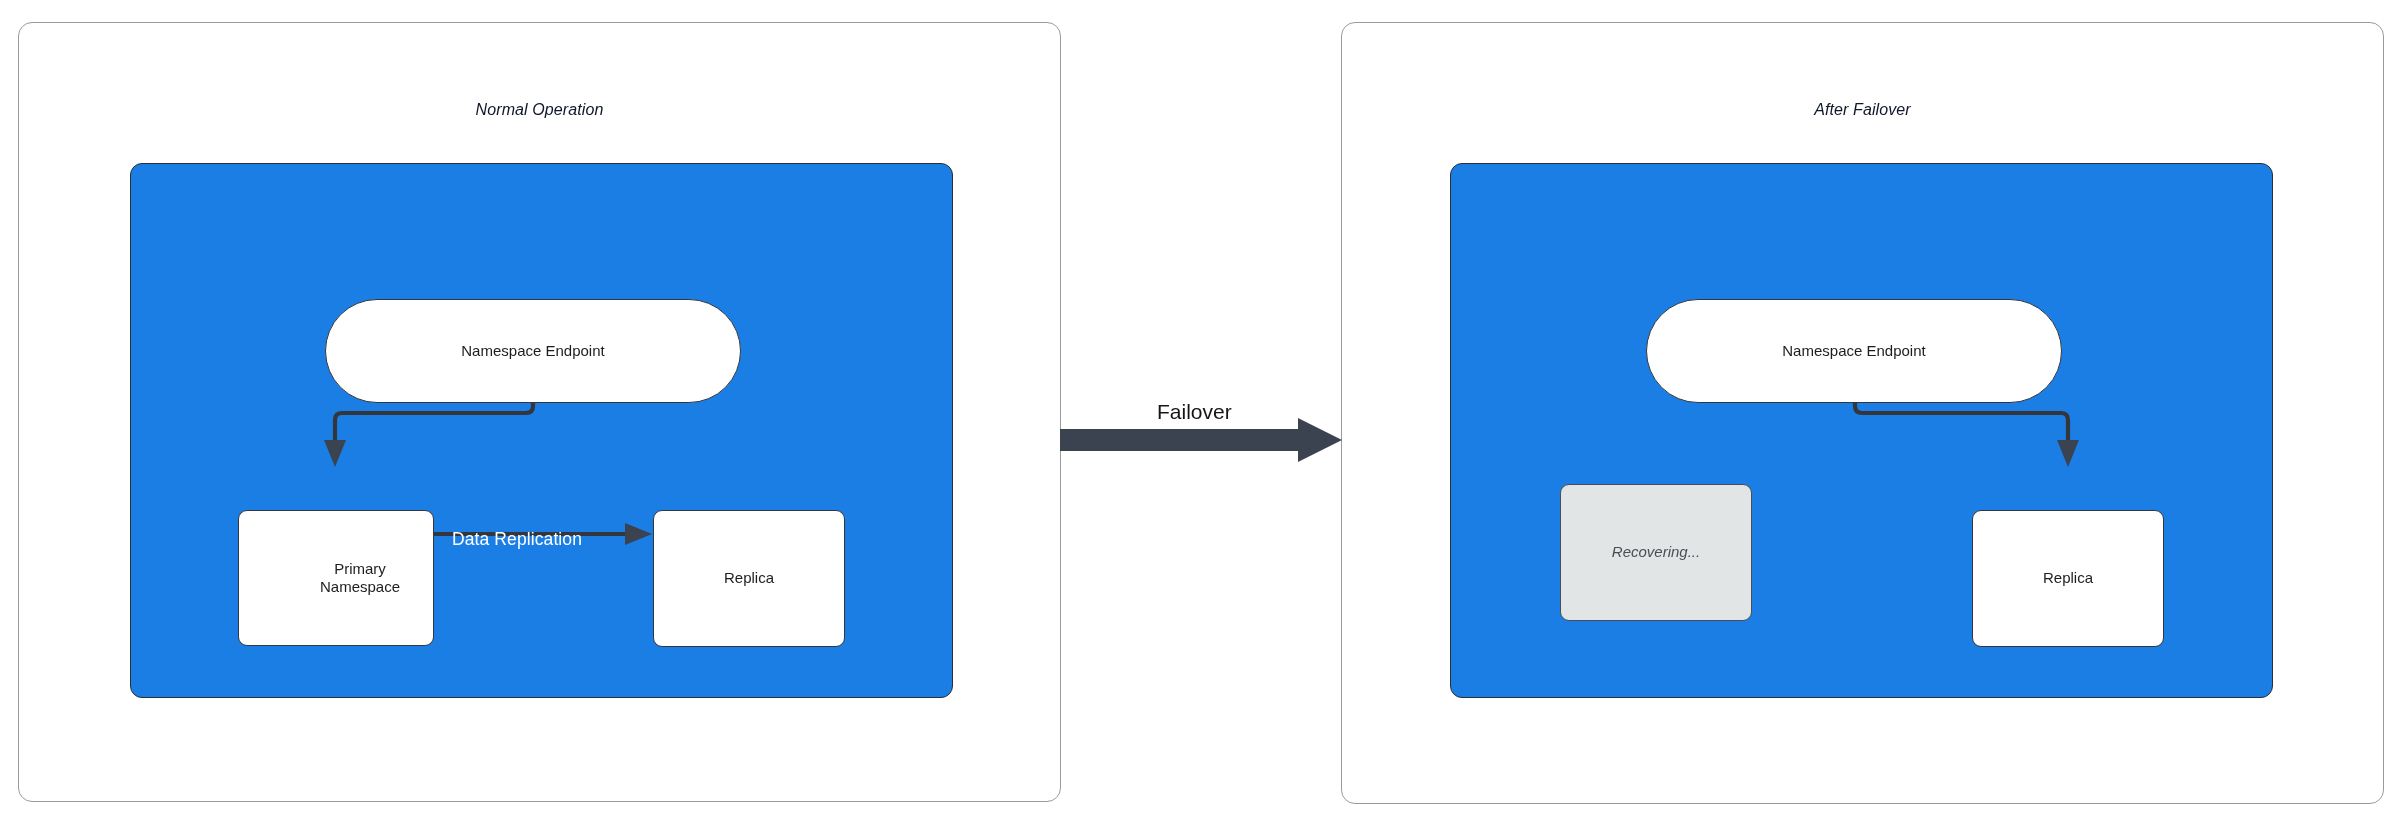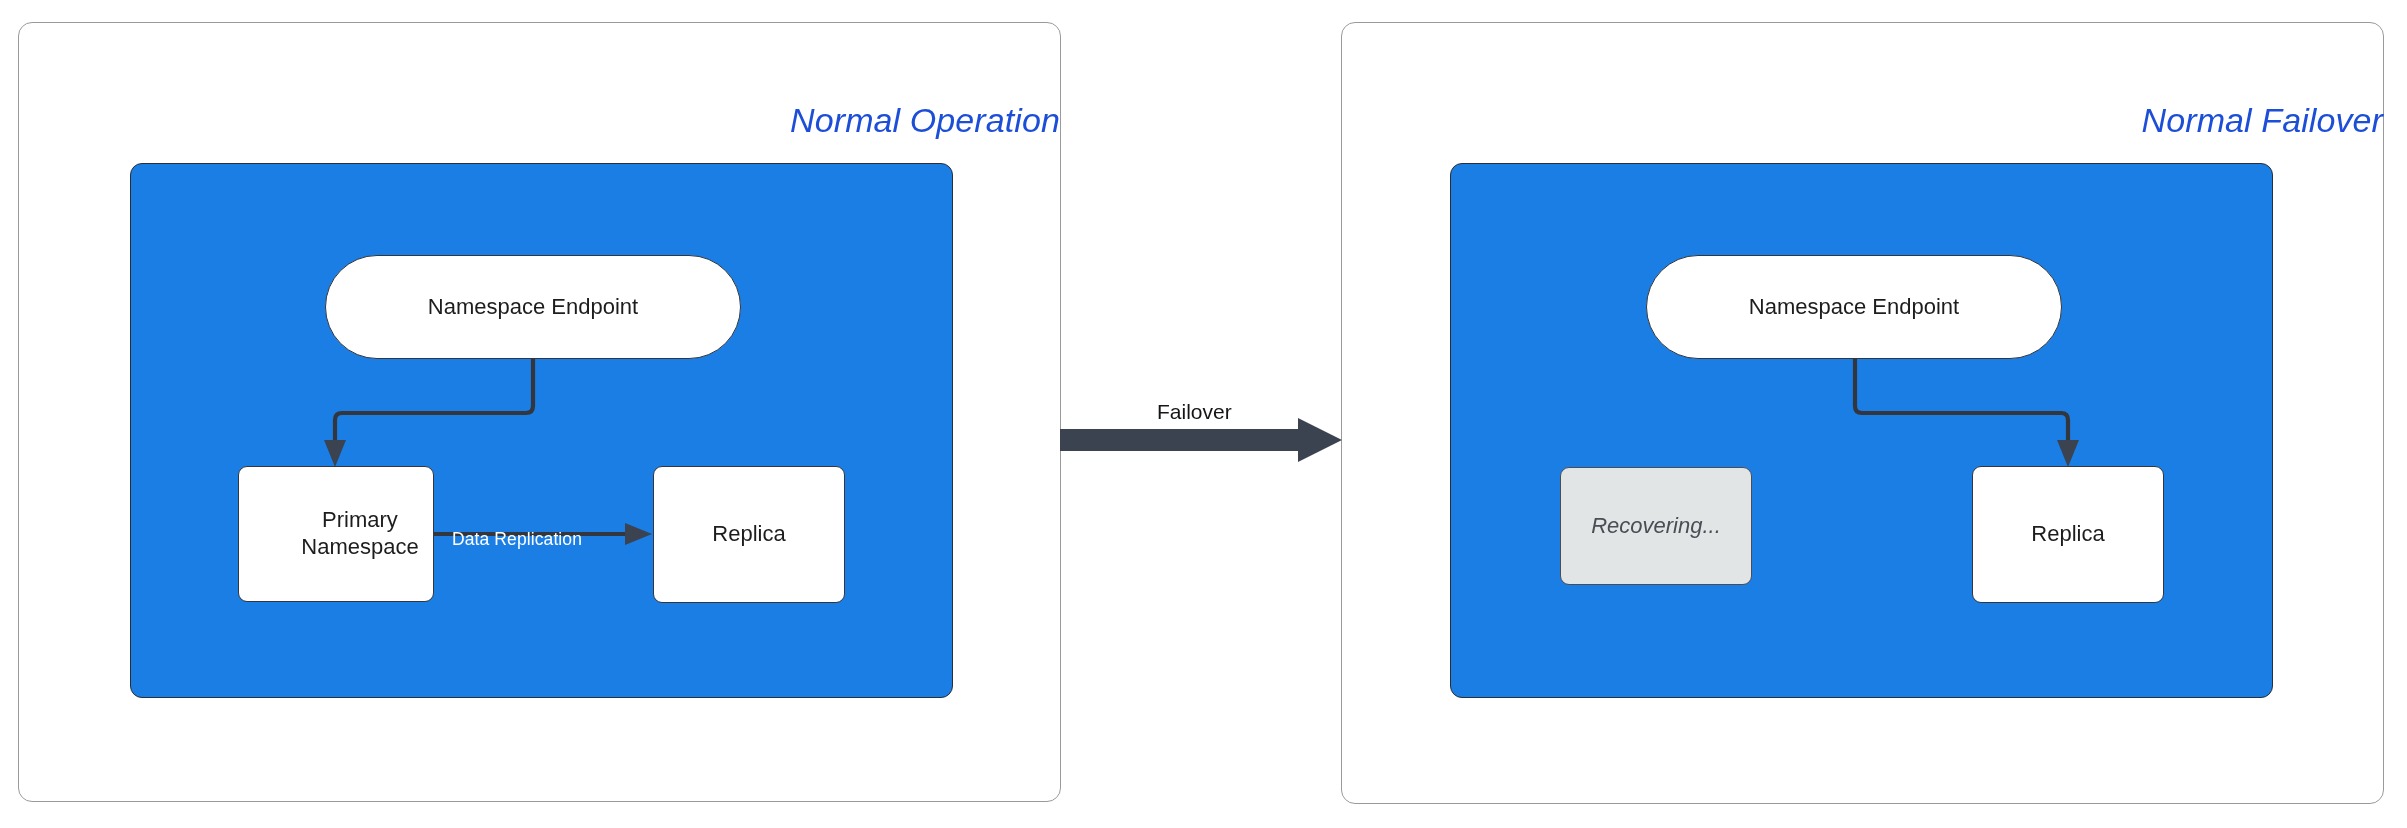--- a/index.html
+++ b/index.html
@@ -28,24 +28,24 @@
     border-radius: 14px;
   }
   #panel-left  { left: 18px;   top: 22px; width: 1043px; height: 780px; }
   #panel-right { left: 1341px; top: 22px; width: 1043px; height: 782px; }
 
   .panel-title {
     position: absolute;
     top: 78px;
     left: 0;
     width: 100%;
-    text-align: right;
-    font-size: 34px;
+    text-align: center;
+    font-size: 16px;
     font-style: italic;
-    color: #1d4ed8;
+    color: #0f172a;
     letter-spacing: .1px;
     white-space: nowrap;
   }
 
   
   .region {
     position: absolute;
     box-sizing: border-box;
     background: #1a7ee5;
     border: 1.3px solid #2a2f36;
@@ -58,41 +58,42 @@
   .node {
     position: absolute;
     box-sizing: border-box;
     display: flex;
     align-items: center;
     justify-content: center;
     text-align: center;
     background: #ffffff;
     border: 1.7px solid #33373d;
     color: #1d1d1d;
-    font-size: 22px;
+    font-size: 15px;
     line-height: 1.22;
     z-index: 3;
+    margin-top: 44px;
   }
   .node.pill { border-radius: 54px; }
   .node.rect { border-radius: 9px; }
   .node.ghost {
     background: #e2e5e6;
     border-color: #4a4e54;
     color: #4a4e54;
     font-style: italic;
   }
 
   
   #node-l-endpoint { left: 325px; top: 255px; width: 416px; height: 104px; }
   #node-l-primary  { left: 238px; top: 466px; width: 196px; height: 136px; padding-left: 48px; }
   #node-l-replica  { left: 653px; top: 466px; width: 192px; height: 137px; }
 
   
   #node-r-endpoint   { left: 1646px; top: 255px; width: 416px; height: 104px; }
-  #node-r-recovering { left: 1560px; top: 467px; width: 192px; height: 118px; align-items: center; }
+  #node-r-recovering { left: 1560px; top: 440px; width: 192px; height: 137px; align-items: center; }
   #node-r-replica    { left: 1972px; top: 466px; width: 192px; height: 137px; }
 
   
   #wires {
     position: absolute;
     left: 0; top: 0;
     width: 2407px; height: 828px;
     z-index: 2;
     pointer-events: none;
   }
@@ -140,21 +141,21 @@
 
 <div id="canvas">
 
   <div class="panel" id="panel-left">
     <div class="panel-title">Normal Operation</div>
   </div>
 
   <div class="region" id="region-left"></div>
 
   <div class="panel" id="panel-right">
-    <div class="panel-title">Normal Failover</div>
+    <div class="panel-title">After Failover</div>
   </div>
 
   <div class="region" id="region-right"></div>
 
   <svg id="wires" viewBox="0 0 2407 828">
 
     <path class="wire" d="M 533,359 L 533,406 Q 533,413 526,413 L 342,413 Q 335,413 335,420 L 335,447"></path>
     <polygon class="wire-head" points="335,467 324,440 346,440"></polygon>
 
     <path class="wire-thin" d="M 434,534 L 632,534"></path>

